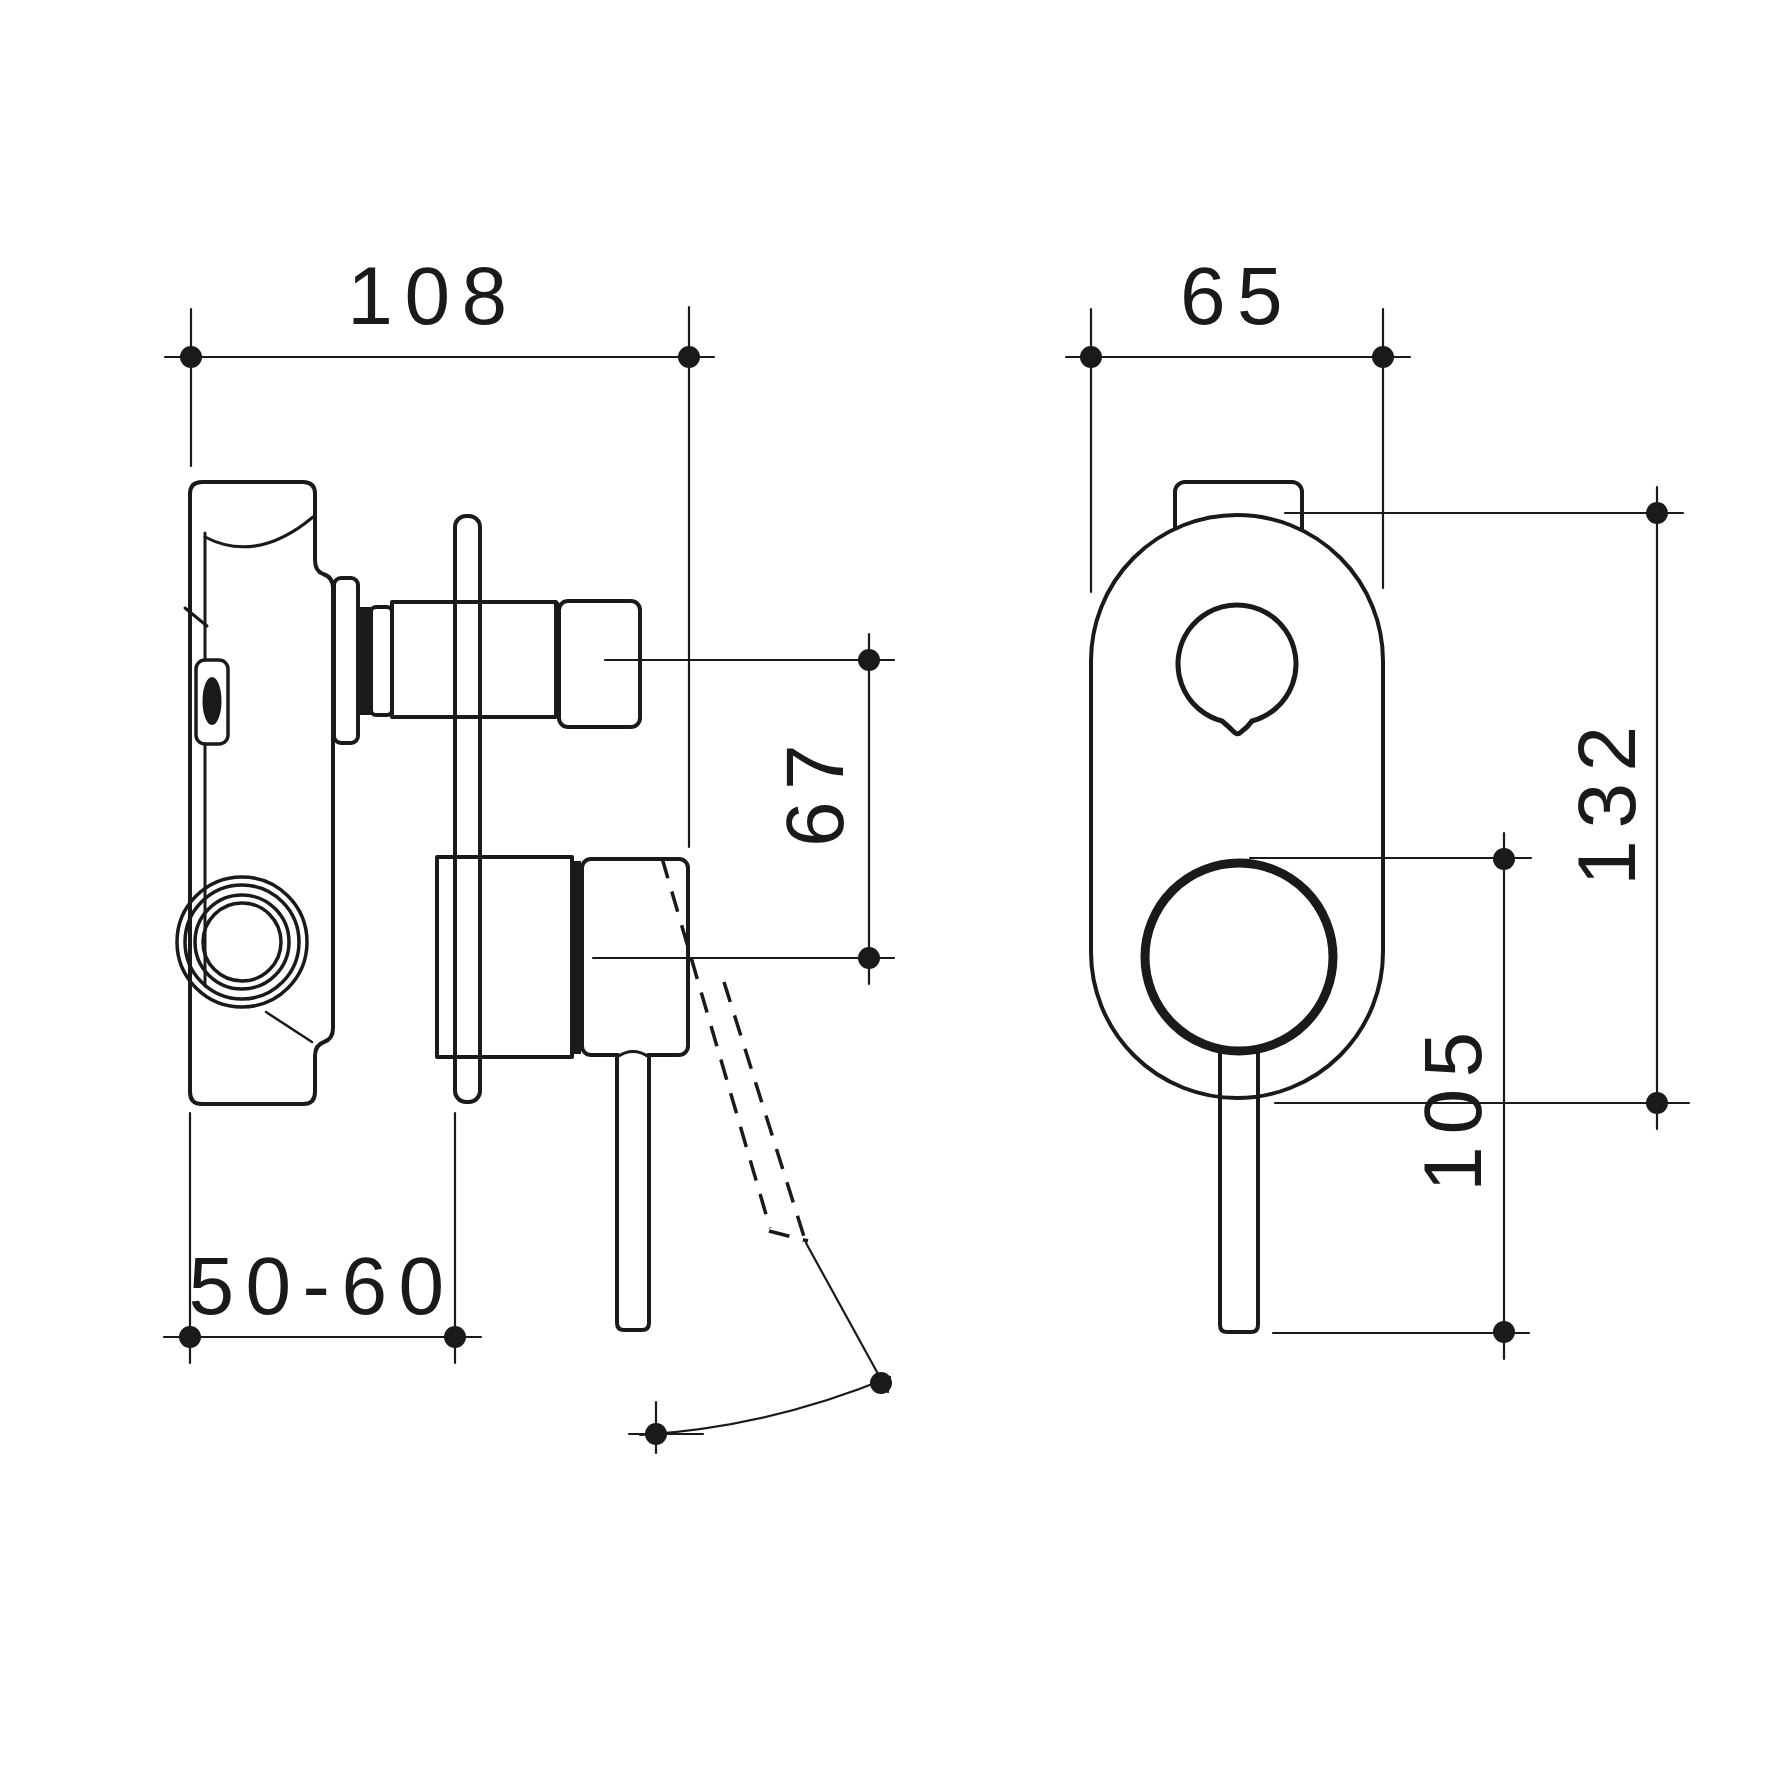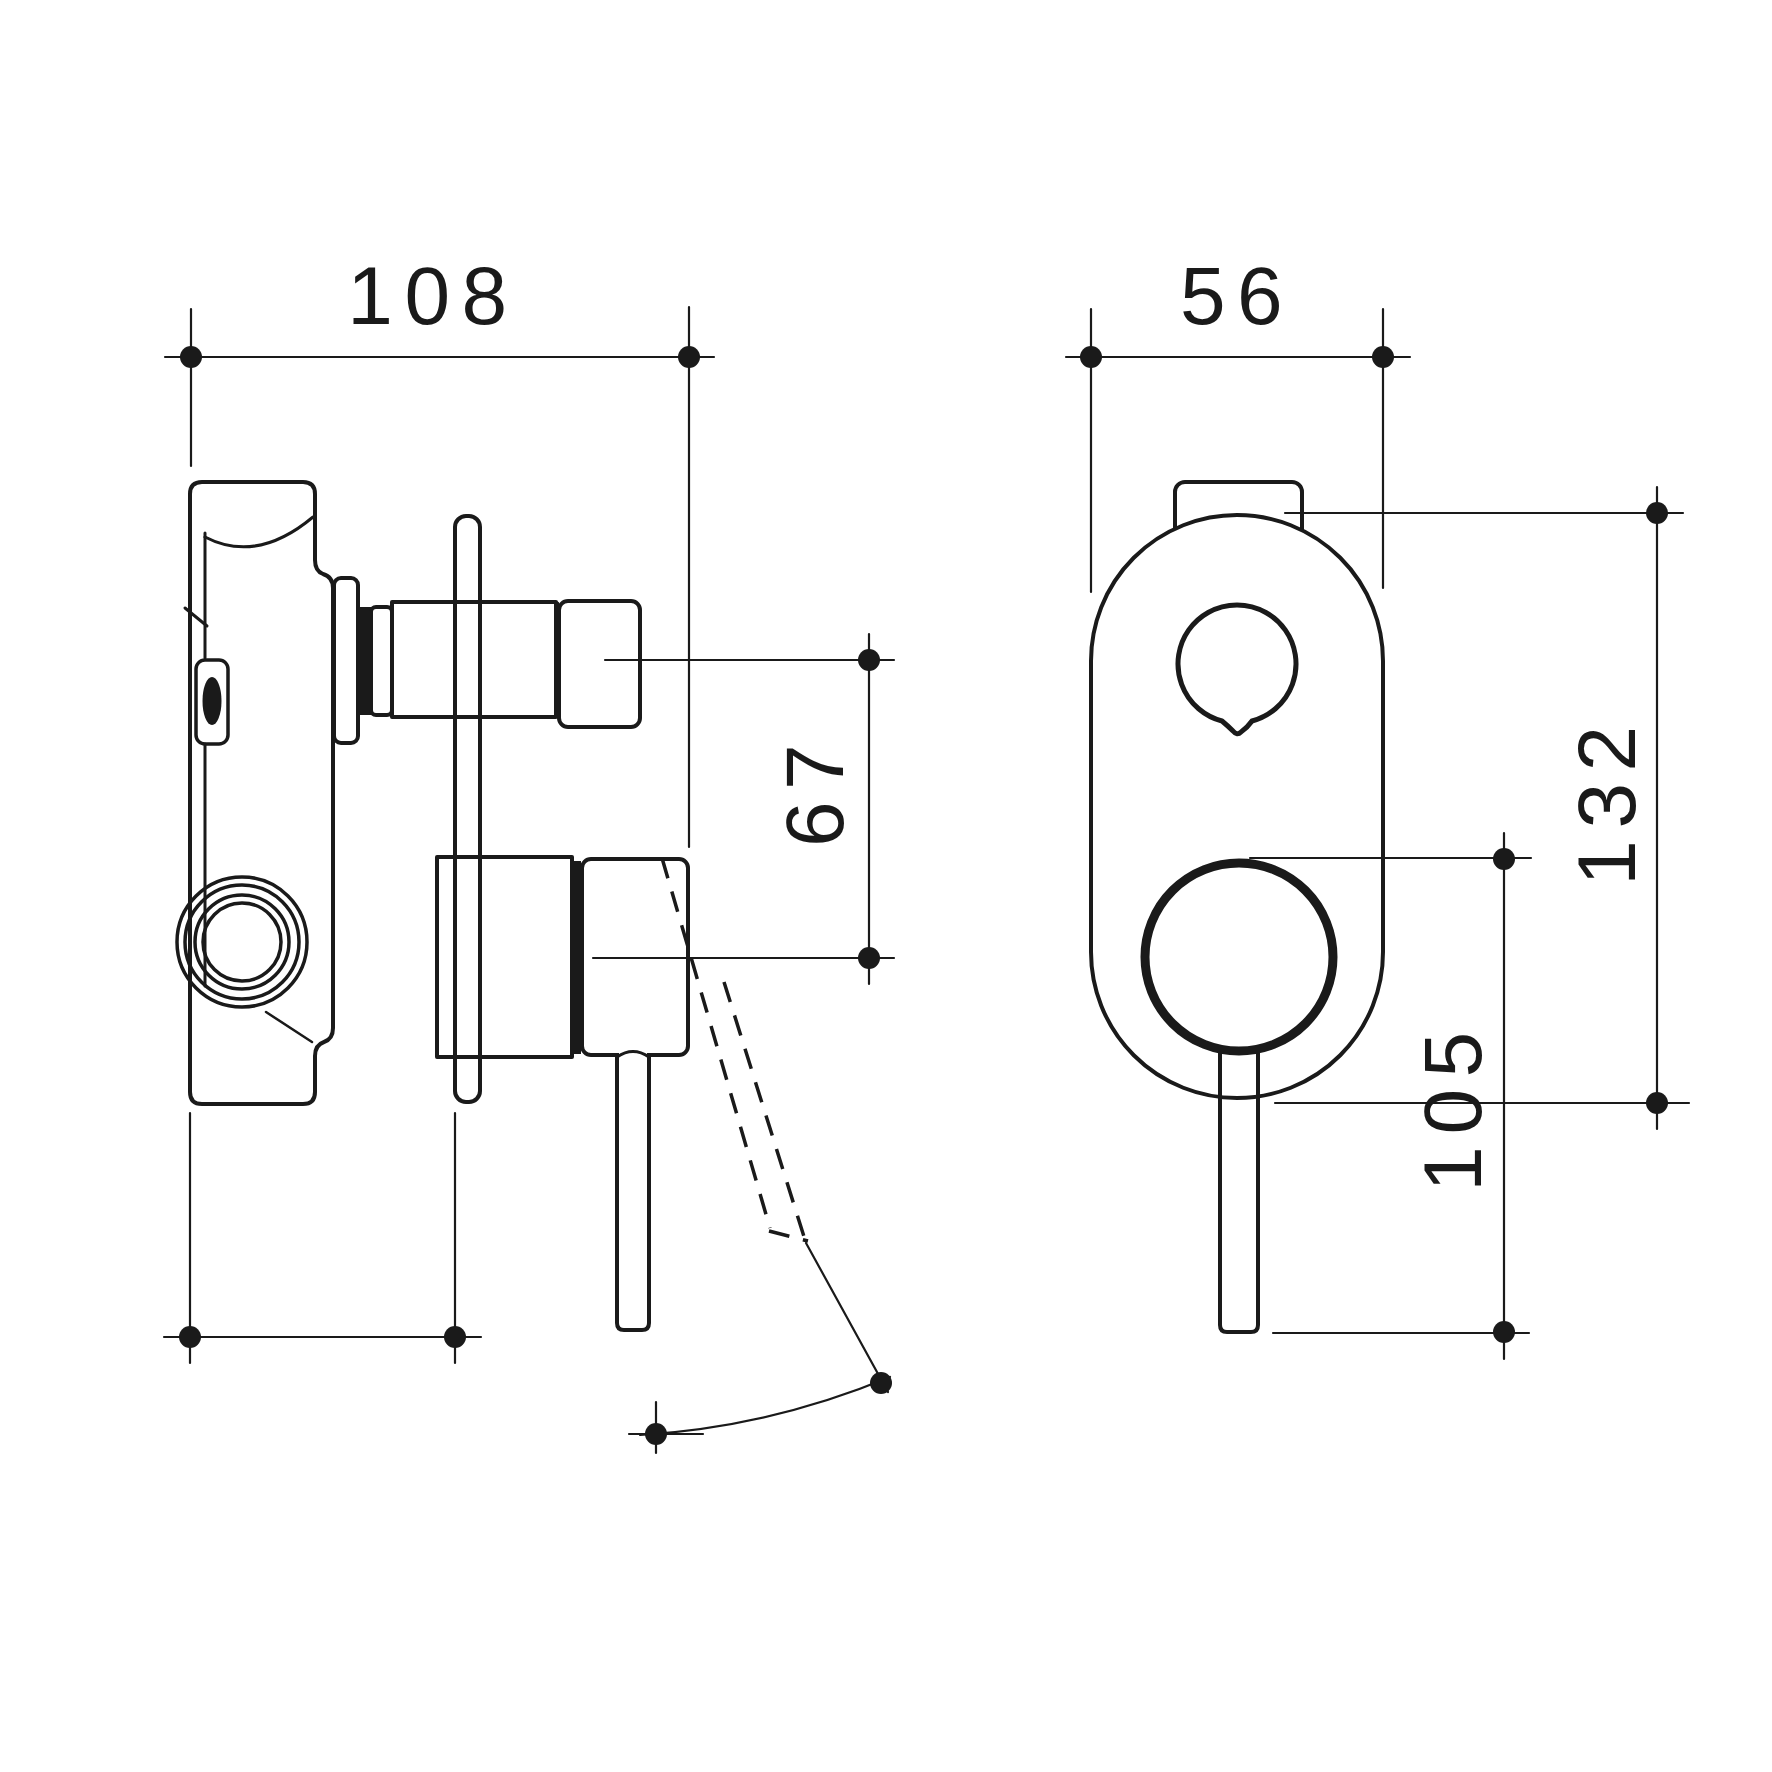--- a/index.html
+++ b/index.html
@@ -134,17 +134,18 @@
         <line class="s" stroke-width="2.2" x1="629" y1="1434" x2="703" y2="1434"></line>
         <path class="s" stroke-width="2.2" d="M640,1435 Q770,1427 890,1377"></path>
         <line class="s" stroke-width="2.2" x1="806" y1="1243" x2="888" y2="1392"></line>
         <circle class="dk" cx="656" cy="1434" r="11"></circle>
           <circle class="dk" cx="881" cy="1383" r="11"></circle>
       </g>
     </g>
   </svg>
 
   <div class="dim-label" style="left:433px; top:296px;">108</div>
-  <div class="dim-label" style="left:1237px; top:296px;">56</div>
+  <div class="dim-label" style="left:1237px; top:296px;">65</div>
   <div class="dim-label rot" style="left:815px; top:790px;">67</div>
   <div class="dim-label rot" style="left:1607px; top:800px;">132</div>
   <div class="dim-label rot" style="left:1453px; top:1106px;">105</div>
+  <div class="dim-label" style="left:322px; top:1286px;">50-60</div>
 </div>
 
 </body></html>

